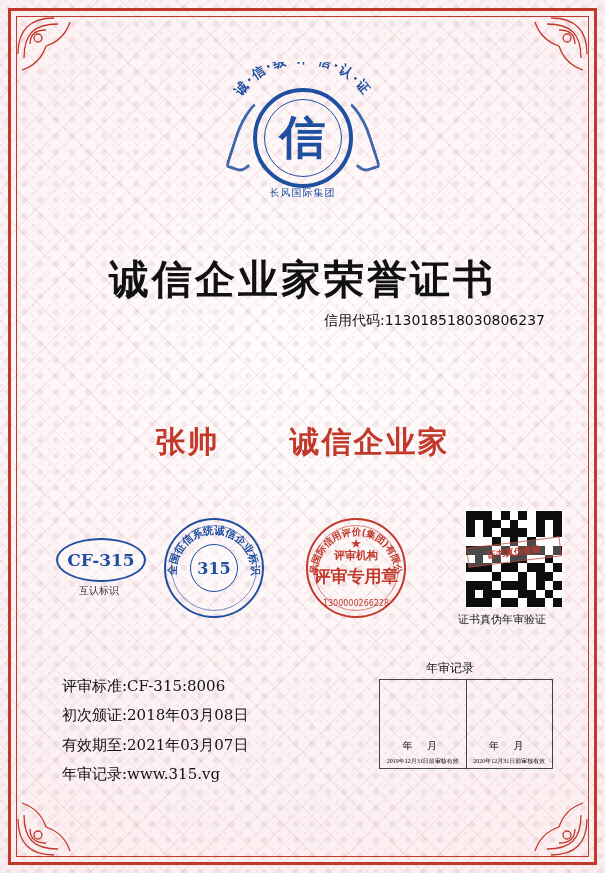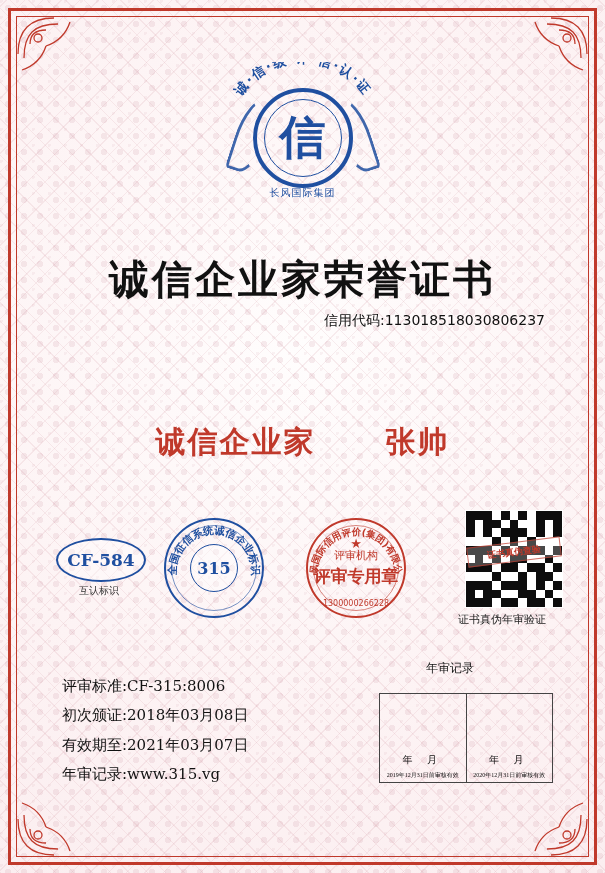--- a/index.html
+++ b/index.html
@@ -149,21 +149,21 @@
     width:46px;height:46px;border-radius:50%;
     border:1.5px solid #1f4fa0;color:#1f4fa0;
     display:flex;align-items:center;justify-content:center;
     font-size:16px;font-weight:bold;font-family:"DejaVu Serif",serif;
     background:rgba(255,255,255,.4);
   }
   .seal-red-lines{
     position:absolute;left:0;right:0;top:50%;transform:translateY(-50%);
     text-align:center;color:#c0392b;line-height:1.5;
   }
-  .seal-red-lines .l1{font-size:11px;font-weight:normal;}
+  .seal-red-lines .l1{font-size:11px;font-weight:bold;}
   .seal-red-lines .l2{font-size:17px;font-weight:bold;}
   .seal-red-code{
     position:absolute;left:0;right:0;bottom:8px;text-align:center;
     color:#c0392b;font-size:8px;
     font-family:"DejaVu Sans",sans-serif;
   }
   .star{
     position:absolute;left:50%;top:16px;transform:translateX(-50%);
     color:#c0392b;font-size:13px;
   }
@@ -194,21 +194,21 @@
     position:absolute;left:62px;top:672px;
     font-size:15px;color:#111;line-height:1.95;
     font-family:"DejaVu Serif",serif;
   }
   .info .row{white-space:nowrap;}
 
   .annual{
     position:absolute;right:52px;top:660px;width:206px;
   }
   .annual-title{
-    text-align:center;font-size:12px;color:#111;margin-bottom:16px;
+    text-align:center;font-size:12px;color:#111;margin-bottom:2px;
     font-family:"DejaVu Sans",sans-serif;
   }
   .annual-box{
     border:1px solid #444;height:88px;display:flex;margin-left:32px;
   }
   .annual-cell{
     flex:1;position:relative;
   }
   .annual-cell + .annual-cell{border-left:1px solid #444;}
   .cell-ym{
@@ -292,27 +292,27 @@
       <div class="leaf leaf-r"></div>
       <div class="circle">
         <div class="circle-inner">信</div>
       </div>
       <div class="emblem-sub">长风国际集团</div>
     </div>
 
     <div class="main-title">诚信企业家荣誉证书</div>
     <div class="credit-code">信用代码:113018518030806237</div>
     <div class="red-row">
+      <span>张帅</span>
       <span>诚信企业家</span>
-      <span>张帅</span>
     </div>
 
     <div class="seals">
 
-      <div class="seal-cf">CF-584</div>
+      <div class="seal-cf">CF-315</div>
       <div class="seal-cf-label">互认标识</div>
 
       <div class="seal-round seal-blue" style="color:#1f4fa0">
         <div class="seal-ring"></div>
         <svg class="arc-text" width="96" height="96" viewBox="0 0 96 96">
           <path id="bluearc" d="M10,52 A38,38 0 1,1 86,52" fill="none"></path>
           <text font-size="10.5" font-weight="bold" fill="#1f4fa0" font-family="DejaVu Sans, sans-serif">
             <textPath href="#bluearc" startOffset="50%" text-anchor="middle">全国征信系统诚信企业标识</textPath>
           </text>
         </svg>

